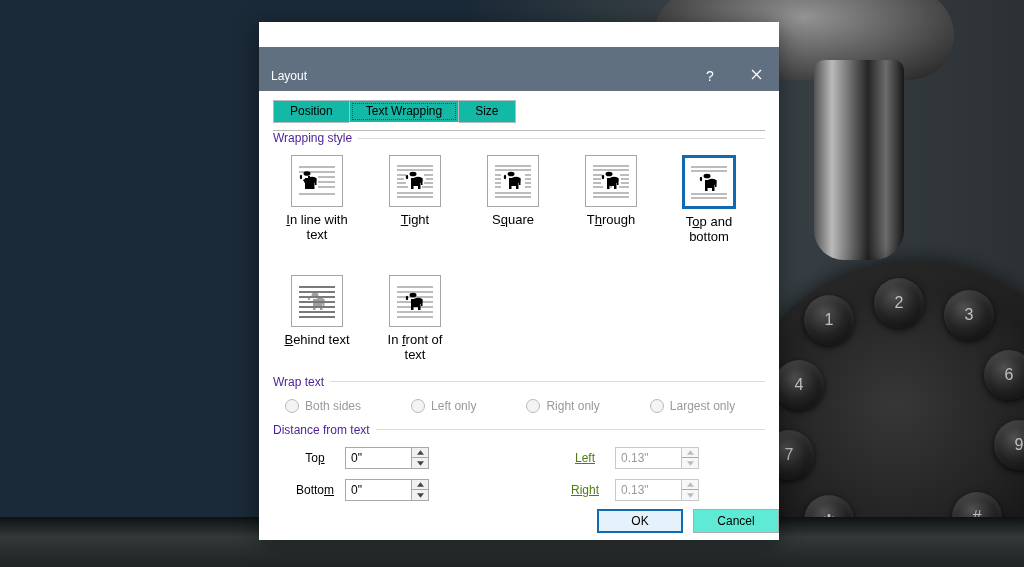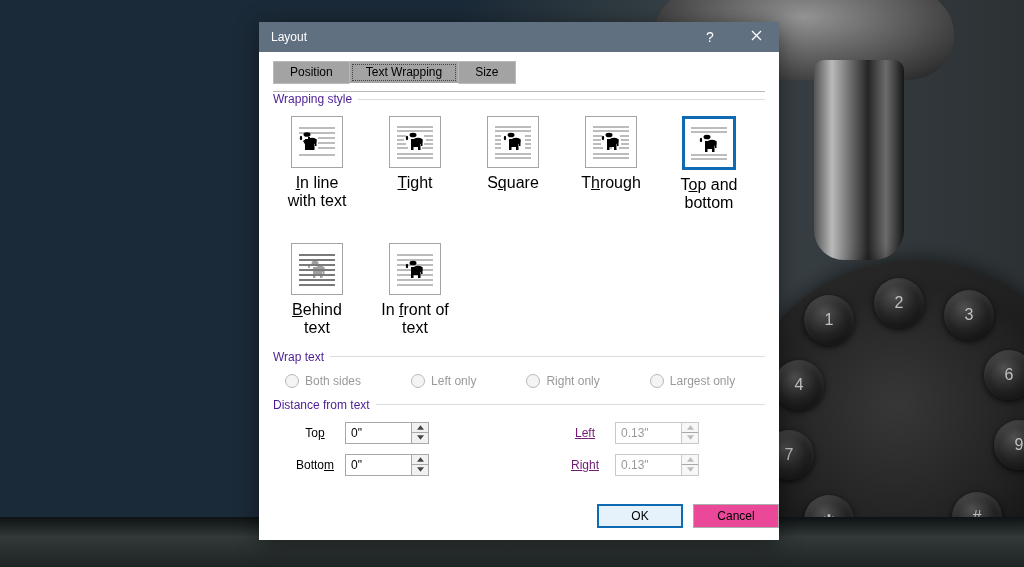--- a/index.html
+++ b/index.html
@@ -92,22 +92,23 @@
     box-shadow: 0 4px 22px rgba(0,0,0,.45);
     display: flex;
     flex-direction: column;
   }
   .titlebar {
     height: 30px;
     background: #607080;
     color: #ffffff;
     display: flex;
     align-items: center;
-    padding: 0 0 0 12px;
+    padding: 14px 0 0 12px;
     font-size: 12px;
+    margin-top: 25px;
   }
   .titlebar .title { flex: 1; }
   .tbtn {
     width: 46px;
     height: 30px;
     display: flex;
     align-items: center;
     justify-content: center;
     color: #fff;
   }
@@ -124,21 +125,21 @@
   
   .tabbar {
     display: flex;
     align-items: flex-end;
     height: 24px;
     margin-bottom: 6px;
   }
   .tab {
     border: 1px solid #b9b9b9;
     border-bottom: 1px solid #b9b9b9;
-    background: #a3a3a3;
+    background: #14b8a6;
     padding: 3px 16px 4px;
     font-size: 12px;
     margin-right: -1px;
     color: #000;
     position: relative;
   }
   .tab.active {
     border-bottom: 1px solid #fff;
     outline: 1px dotted #444;
     outline-offset: -4px;
@@ -181,21 +182,21 @@
     display: flex;
     align-items: center;
     justify-content: center;
     position: relative;
   }
   .tile.selected {
     border: 2px solid #0f6ab1;
     box-shadow: 0 0 0 1px #0f6ab1 inset;
   }
   .tile svg { width: 42px; height: 42px; }
-  .tile-col .cap { font-size: 16px; line-height: 1.15; }
+  .tile-col .cap { font-size: 13px; line-height: 1.15; }
   .tile-col .cap u { text-decoration: underline; }
 
   
   .radios {
     display: flex;
     gap: 50px;
     padding: 4px 0 2px 12px;
     color: #9a9a9a;
   }
   .radio {
@@ -217,21 +218,21 @@
   
   .dist {
     display: grid;
     grid-template-columns: 60px 90px 120px 60px 90px;
     row-gap: 10px;
     align-items: center;
     padding: 4px 0 0 12px;
     font-size: 12px;
   }
   .dist .lab { text-align: center; }
-  .dist .lab.disabled { color: #701a75; text-decoration: underline; }
+  .dist .lab.disabled { color: #4d7c0f; text-decoration: underline; }
   .spinner {
     display: flex;
     width: 84px;
     height: 22px;
   }
   .spinner input {
     flex: 1;
     min-width: 0;
     border: 1px solid #a8a8a8;
     border-right: none;
@@ -269,21 +270,21 @@
     display: flex;
     justify-content: flex-end;
     align-items: center;
     gap: 10px;
     padding: 0 0;
   }
   .btn {
     min-width: 86px;
     height: 24px;
     border: 1px solid #adadad;
-    background: #ec4899;
+    background: #5eead4;
     font: inherit;
     padding: 0 14px;
   }
   .btn.primary {
     border: 2px solid #0f6ab1;
     background: #e5f1fb;
   }
 
   u { text-decoration: underline; }
 </style>

